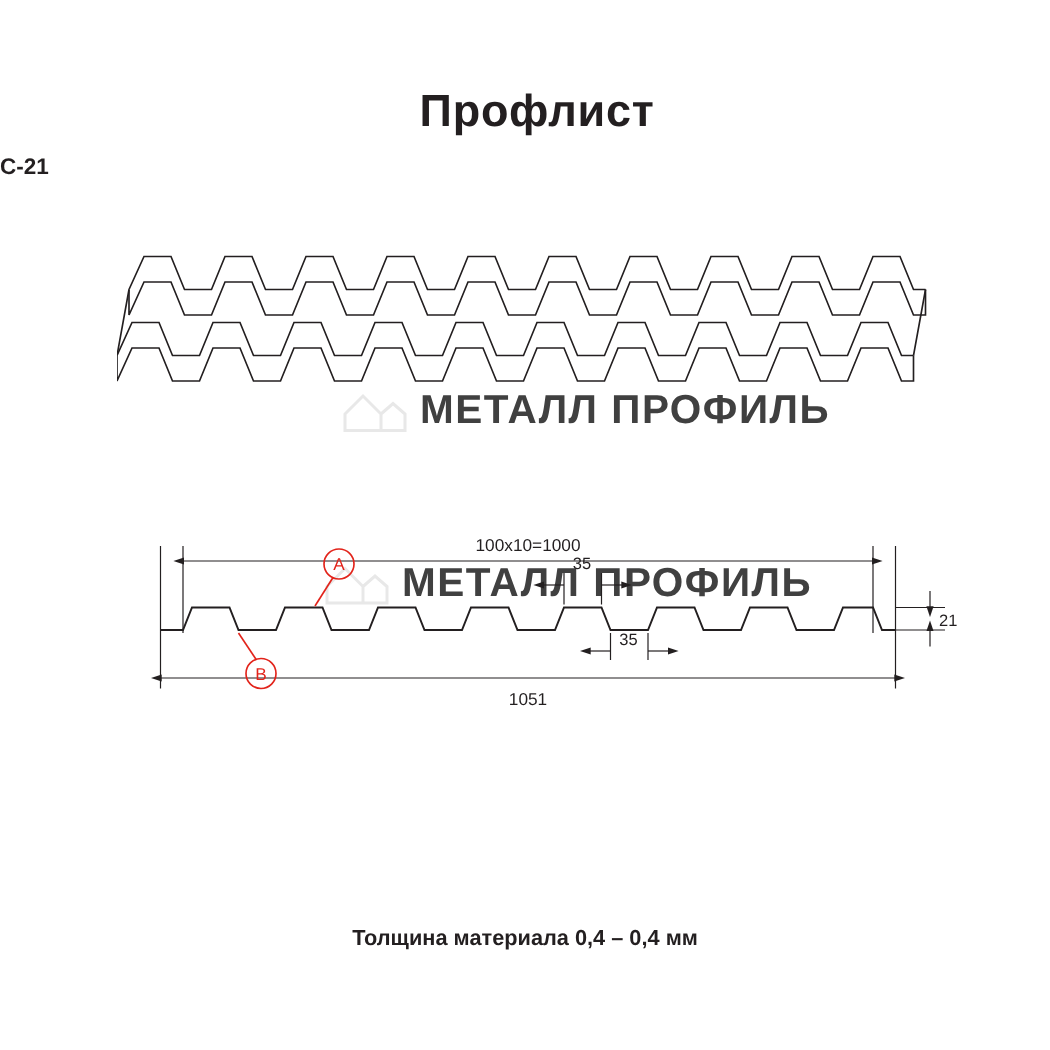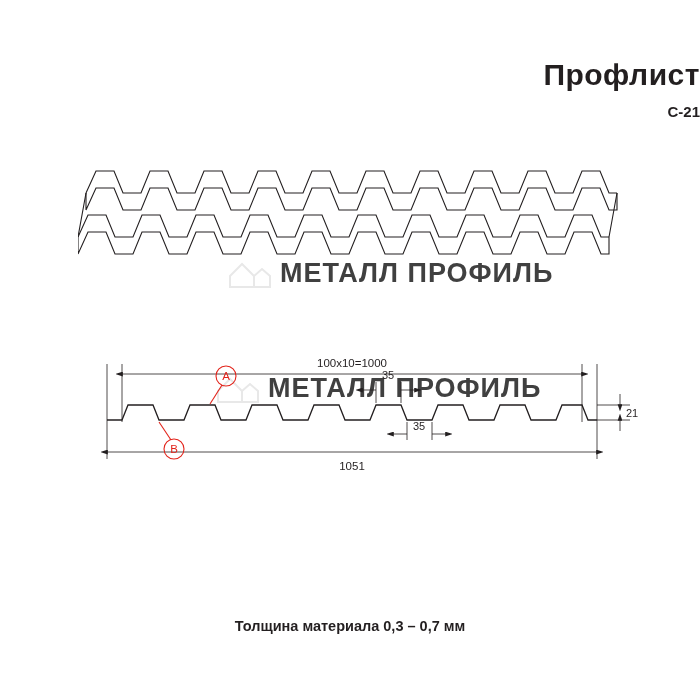--- a/index.html
+++ b/index.html
@@ -20,33 +20,33 @@
     width: 700px;
     height: 700px;
   }
 
   
   .title {
     position: absolute;
     left: 0;
     right: 0;
     top: 58px;
-    text-align: right;
+    text-align: center;
     font-size: 30px;
     font-weight: bold;
     letter-spacing: 0.5px;
     color: #231f20;
     padding-left: 16px;
   }
   .subtitle {
     position: absolute;
     left: 0;
     right: 0;
     top: 103px;
-    text-align: right;
+    text-align: left;
     font-size: 15px;
     font-weight: bold;
     color: #231f20;
   }
 
   
   .iso-wrap {
     position: absolute;
     left: 78px;
     top: 150px;
@@ -203,14 +203,14 @@
       <text x="166" y="46" font-size="11.5" fill="#e2231a" text-anchor="middle">A</text>
 
       <g stroke="#e2231a" fill="none" stroke-width="1.1">
         <circle cx="114" cy="115" r="10"></circle>
         <line x1="111" y1="106" x2="99" y2="88"></line>
       </g>
       <text x="114" y="119" font-size="11.5" fill="#e2231a" text-anchor="middle">B</text>
     </svg>
   </div>
 
-  <div class="footer">Толщина материала 0,3 – 0,7 мм</div>
+  <div class="footer">Толщина материала 0,4 – 0,4 мм</div>
 </div>
 
 </body></html>

